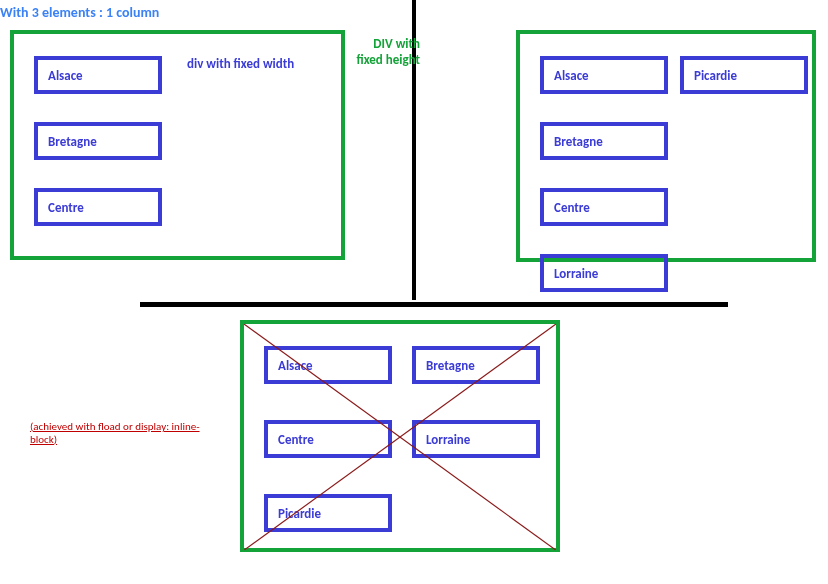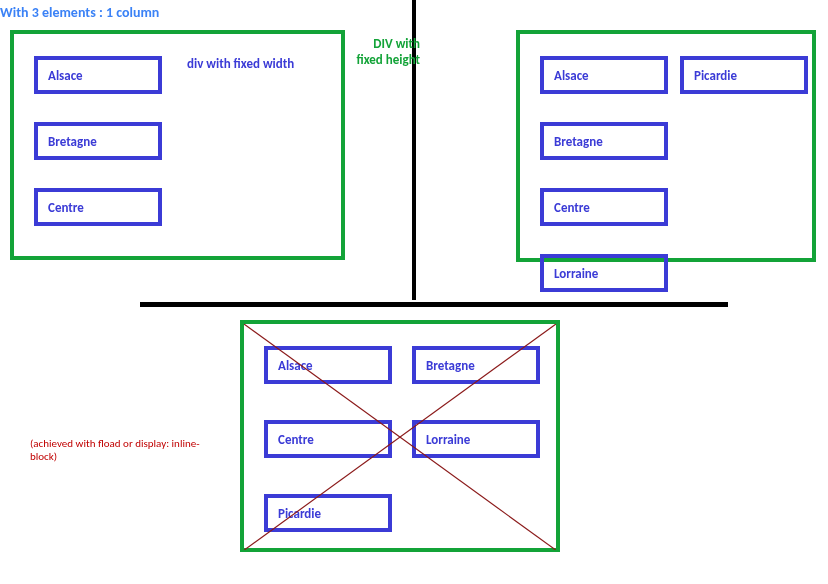--- a/index.html
+++ b/index.html
@@ -126,21 +126,21 @@
       <div class="col" style="position:absolute;left:152px;top:14px;">
         <div class="item">Picardie</div>
       </div>
     </div>
   </div>
 </div>
 
 <div class="hdivider"></div>
 
 <div class="bottom-note">
-  <div class="redsub" style="margin-top:17px;">(achieved with fload or display: inline-block)</div>
+  <div class="redsub" style="margin-top:0;text-decoration:underline;">(achieved with fload or display: inline-block)</div>
 </div>
 
 <div class="greenbox" style="left:240px;top:320px;width:320px;height:232px;">
   <div class="col" style="position:absolute;left:12px;top:14px;gap:20px;">
     <div class="item">Alsace</div>
     <div class="item">Centre</div>
     <div class="item">Picardie</div>
   </div>
   <div class="col" style="position:absolute;left:160px;top:14px;gap:20px;">
     <div class="item">Bretagne</div>

